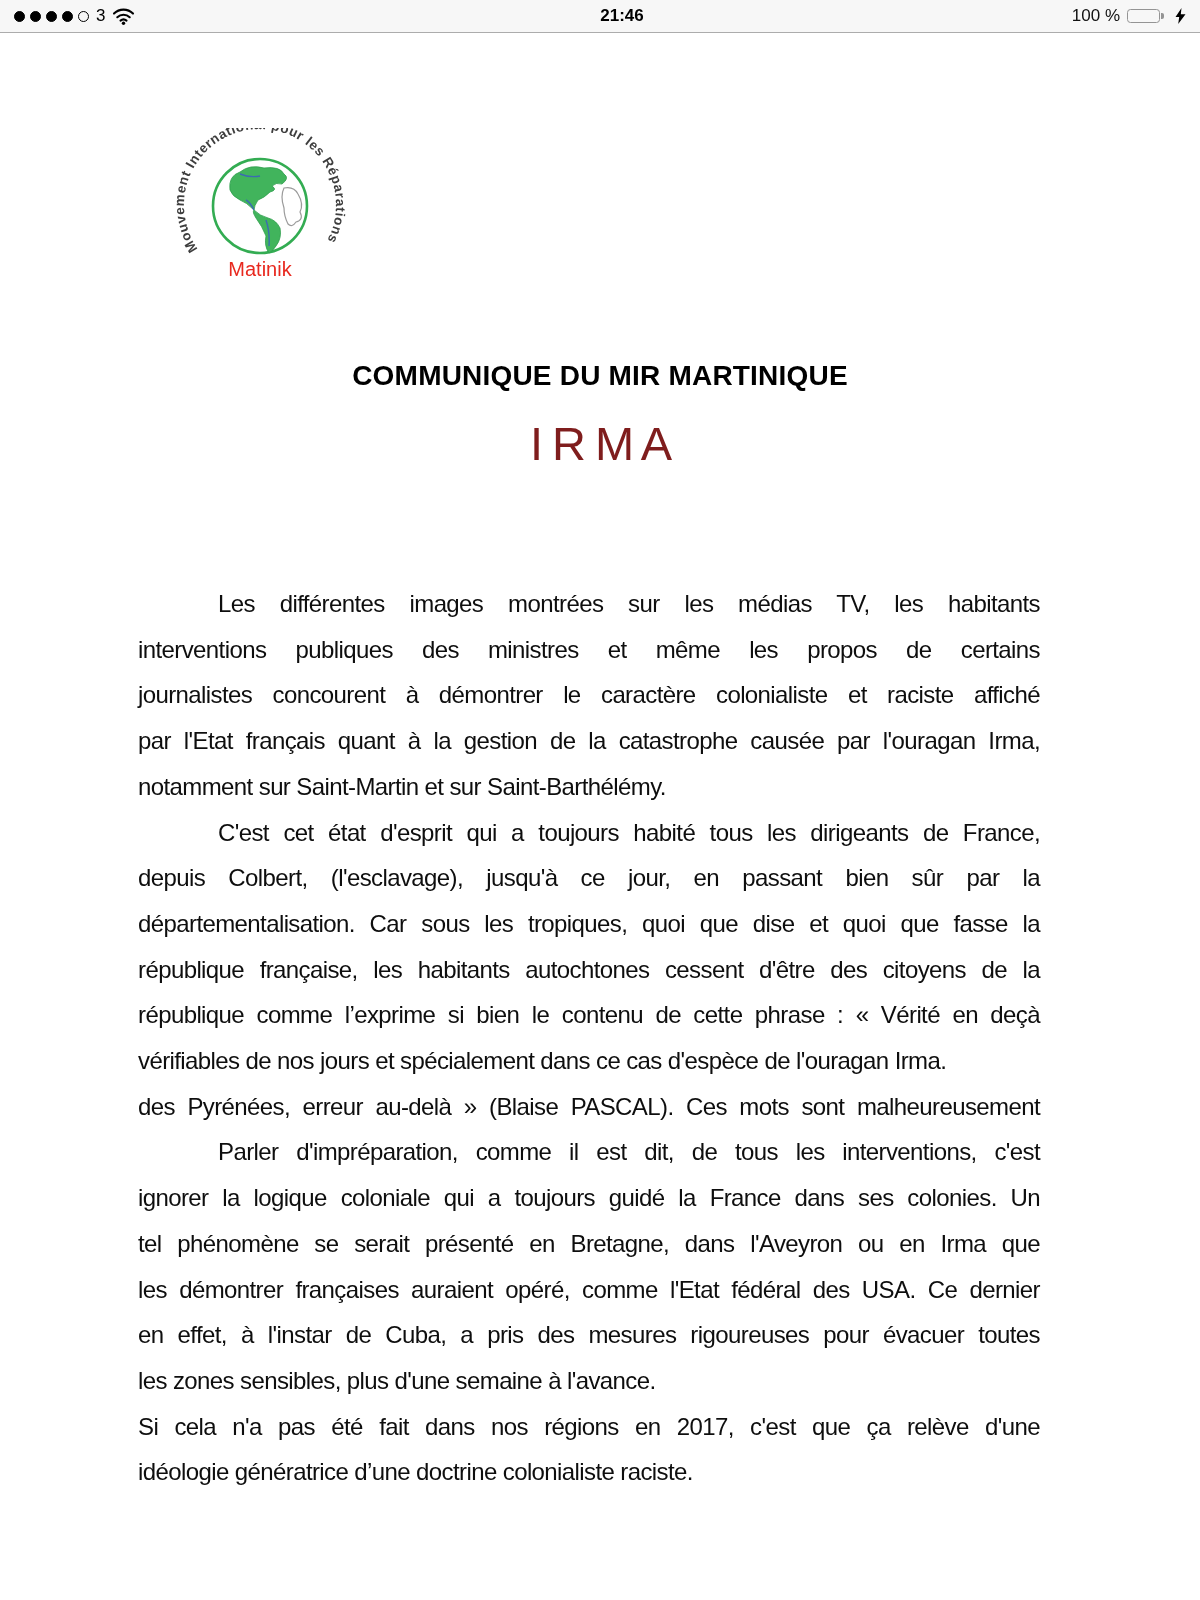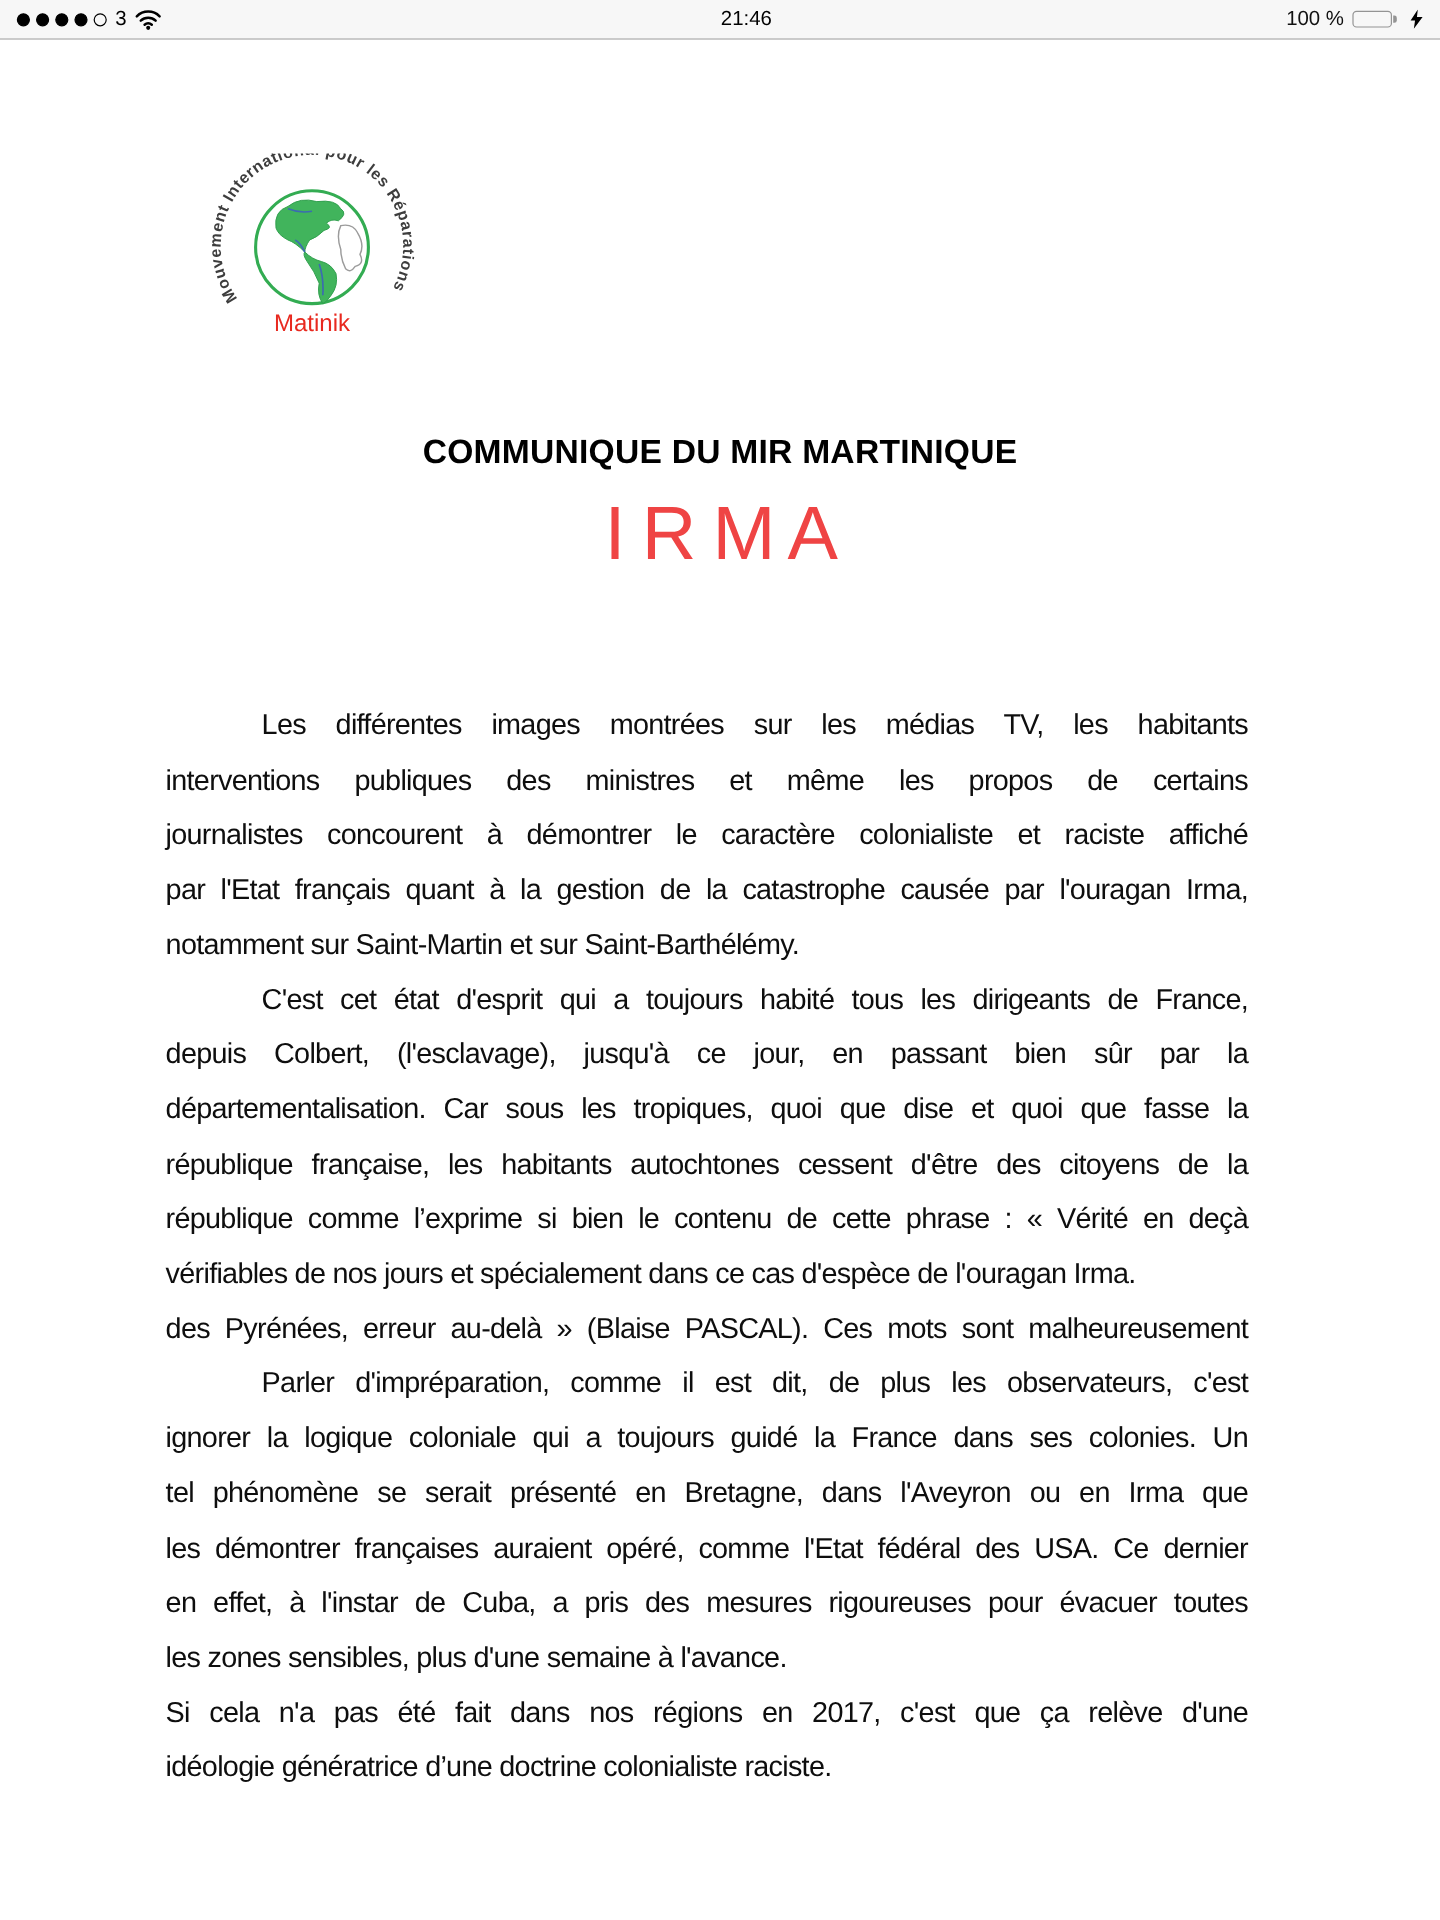--- a/index.html
+++ b/index.html
@@ -21,21 +21,21 @@
   .sb-left, .sb-right { display: flex; align-items: center; gap: 7px; }
   .signal { display: flex; align-items: center; gap: 5px; }
   .dot {
     width: 11px; height: 11px; border-radius: 50%;
     border: 1.3px solid #000; display: inline-block;
   }
   .dot.filled { background: #000; }
   .carrier { font-size: 17px; color: #000; }
   .sb-time {
     position: absolute; left: 0; right: 0; text-align: center;
-    font-size: 17px; font-weight: 400; color: #000; pointer-events: none; padding-left: 44px;
+    font-size: 17px; font-weight: 700; color: #000; pointer-events: none; padding-left: 44px;
   }
   .batt-wrap { display: flex; align-items: center; }
   .batt-body {
     width: 33px; height: 14px; border: 1px solid #949494;
     border-radius: 3.5px; padding: 1.5px;
   }
   .batt-fill { width: 100%; height: 100%; border-radius: 1.5px; }
   .batt-nub {
     width: 3px; height: 6px; background: #949494;
     border-radius: 0 2px 2px 0; margin-left: 1px;
@@ -47,21 +47,21 @@
 
   .logo { margin: 95px 0 0 142px; width: 236px; height: 168px; }
 
   .kicker {
     margin-top: 56px; text-align: center;
     font-size: 28px; font-weight: 700; line-height: 40px; color: #000;
     letter-spacing: 0.2px;
   }
   .main-title {
     margin-top: 13px; text-align: center;
-    font-size: 63px; font-weight: 400; line-height: 70px; color: #ef4444;
+    font-size: 47px; font-weight: 400; line-height: 70px; color: #7f1d1d;
     letter-spacing: -2px;
   }
   .subtitle {
     margin-top: 30px; text-align: center;
     font-size: 27px; font-weight: 700; line-height: 36px; color: #000;
     text-decoration: underline;
     text-decoration-thickness: 2.5px;
     text-underline-offset: 5px;
     letter-spacing: 0.2px;
   }
@@ -157,21 +157,21 @@
       <div class="line indent">C'est cet état d'esprit qui a toujours habité tous les dirigeants de France,</div>
       <div class="line">depuis Colbert, (l'esclavage), jusqu'à ce jour, en passant bien sûr par la</div>
       <div class="line">départementalisation. Car sous les tropiques, quoi que dise et quoi que fasse la</div>
       <div class="line">république française, les habitants autochtones cessent d'être des citoyens de la</div>
       <div class="line">république comme l’exprime si bien le contenu de cette phrase : « Vérité en deçà</div>
       <div class="line last">vérifiables de nos jours et spécialement dans ce cas d'espèce de l'ouragan Irma.</div>
       <div class="line">des Pyrénées, erreur au-delà » (Blaise PASCAL). Ces mots sont malheureusement</div>
     </div>
 
     <div>
-      <div class="line indent">Parler d'impréparation, comme il est dit, de plus les observateurs, c'est</div>
+      <div class="line indent">Parler d'impréparation, comme il est dit, de tous les interventions, c'est</div>
       <div class="line">ignorer la logique coloniale qui a toujours guidé la France dans ses colonies. Un</div>
       <div class="line">tel phénomène se serait présenté en Bretagne, dans l'Aveyron ou en Irma que</div>
       <div class="line">les démontrer françaises auraient opéré, comme l'Etat fédéral des USA. Ce dernier</div>
       <div class="line">en effet, à l'instar de Cuba, a pris des mesures rigoureuses pour évacuer toutes</div>
       <div class="line last">les zones sensibles, plus d'une semaine à l'avance.</div>
     </div>
 
     <div>
       <div class="line">Si cela n'a pas été fait dans nos régions en 2017, c'est que ça relève d'une</div>
       <div class="line last">idéologie génératrice d’une doctrine colonialiste raciste.</div>

